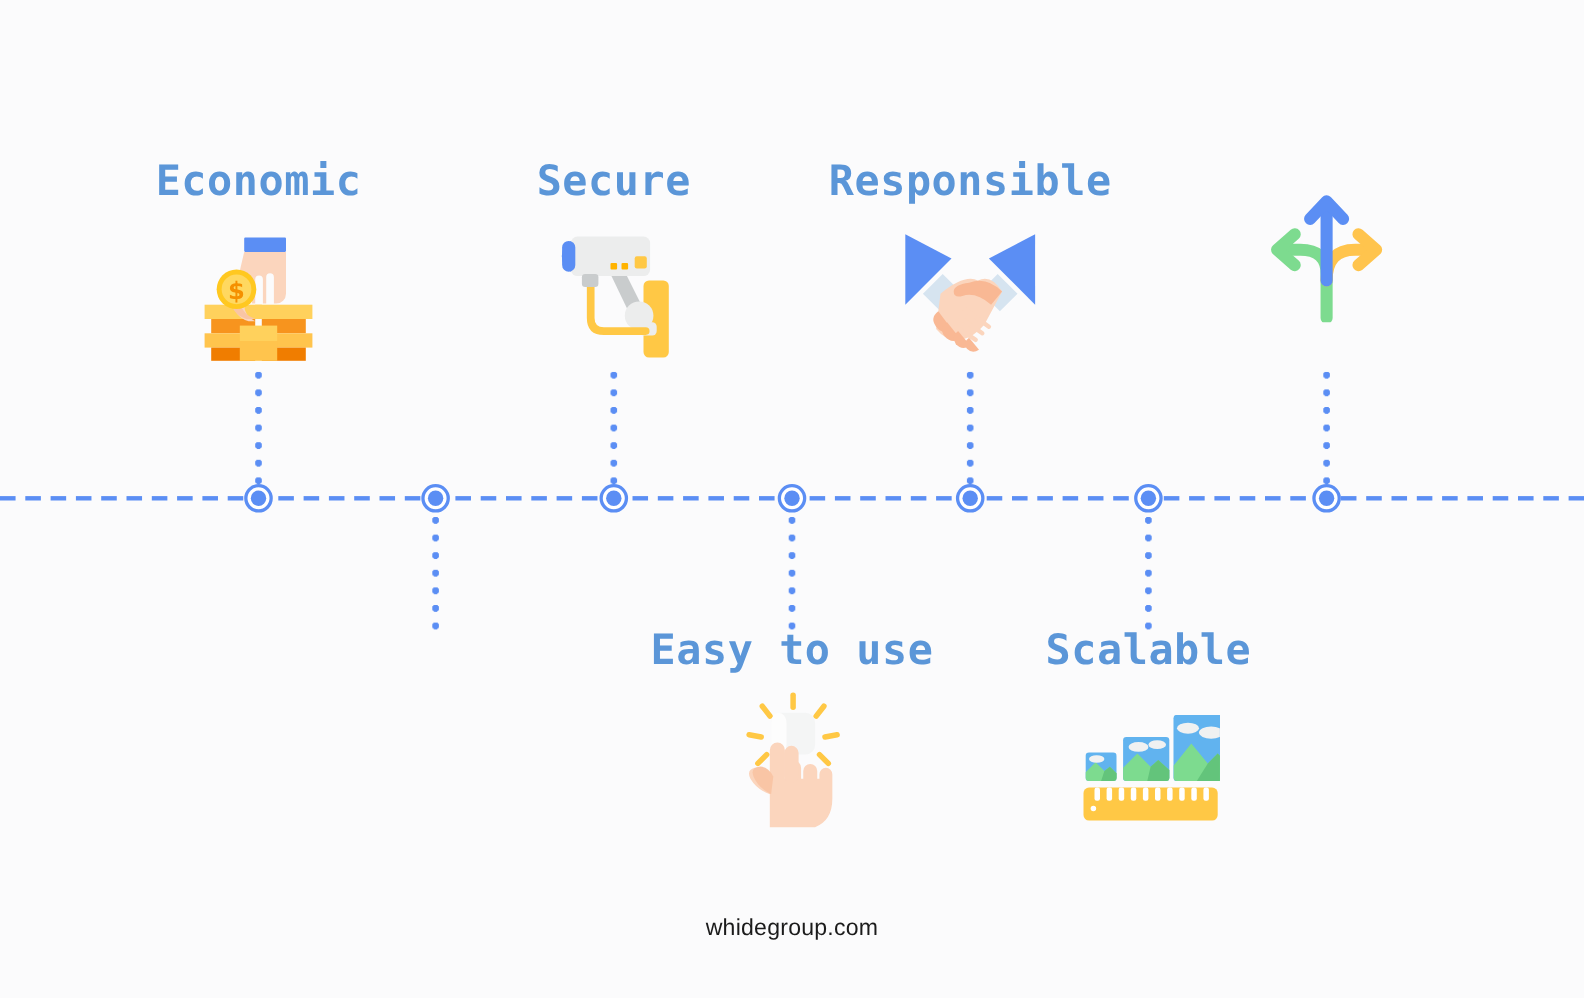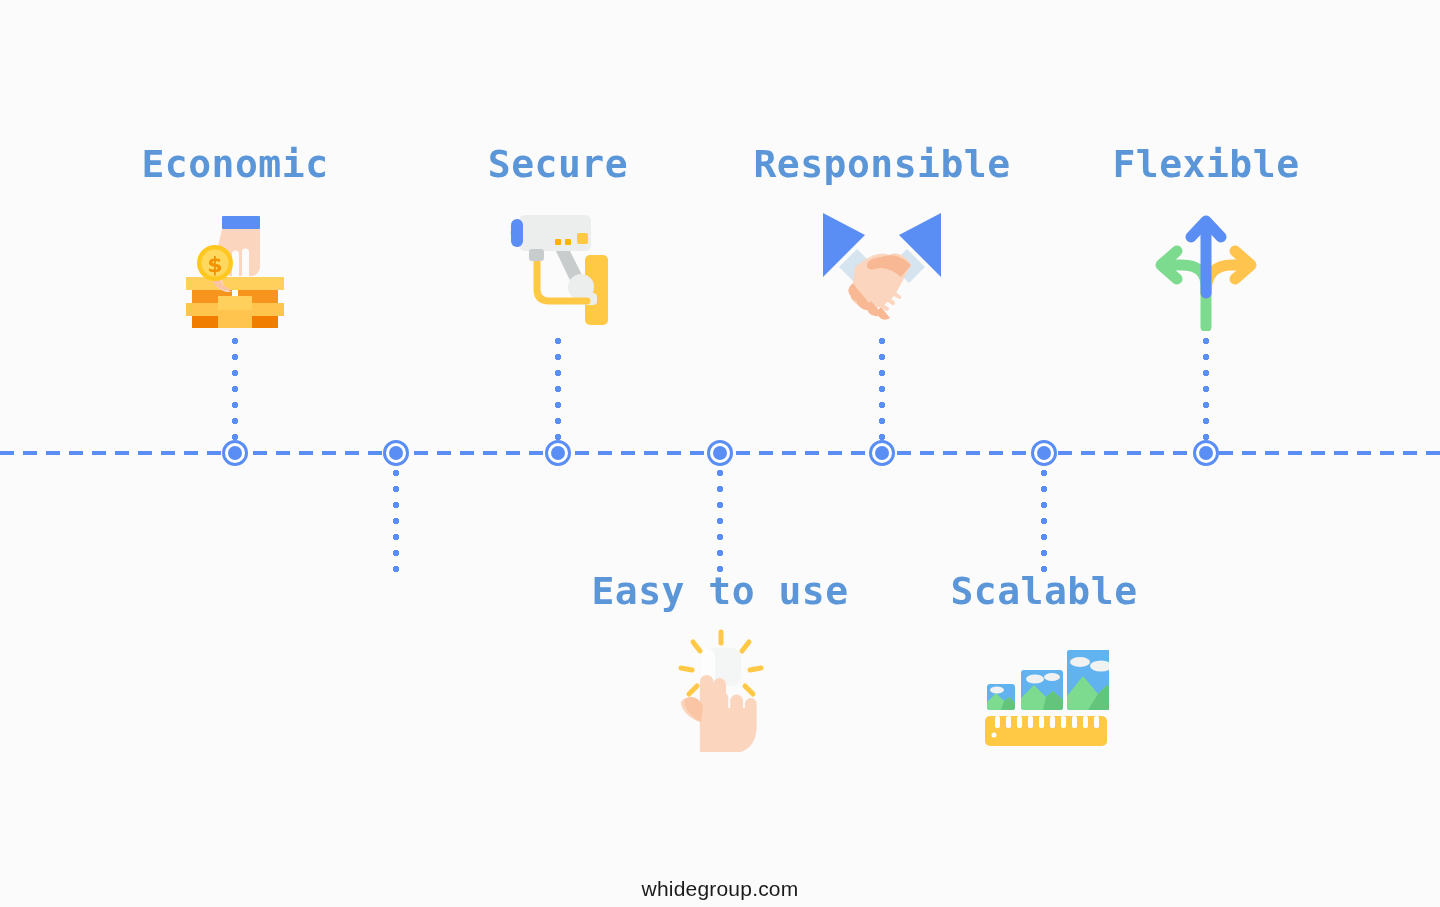--- a/index.html
+++ b/index.html
@@ -95,21 +95,21 @@
   .item-icon svg {
     display: block;
     width: 130px;
     height: 130px;
   }
 
   
   .footer {
     position: absolute;
     left: 0;
-    top: 877px;
+    top: 832px;
     width: 1440px;
     text-align: center;
     font-family: "Liberation Sans", sans-serif;
     font-size: 21px;
     font-weight: 300;
     color: #1b1b1b;
     letter-spacing: 0.2px;
   }
 </style>
 </head>
@@ -212,21 +212,20 @@
         <path d="M64 106 q-6 4 -2 10 q5 5 11 1 z" fill="#f9b894"></path>
 
         <path d="M60 80 L82 96" stroke="#fbd5bd" stroke-width="4" stroke-linecap="round" fill="none"></path>
         <path d="M56 88 L76 102" stroke="#fbd5bd" stroke-width="4" stroke-linecap="round" fill="none"></path>
         <path d="M52 96 L70 108" stroke="#fbd5bd" stroke-width="4" stroke-linecap="round" fill="none"></path>
       </svg>
     </div>
   </div>
 
   <div class="item above" style="left:1206px; top:145px;">
-    <div class="item-label">Flexible</div>
     <div class="item-icon">
       <svg viewBox="0 0 130 130">
 
         <path d="M65 126 L65 86 q0 -22 -24 -22 L24 64" fill="none" stroke="#7ddb8f" stroke-width="11" stroke-linecap="round"></path>
         <path d="M36 50 L20 64 L36 78" fill="none" stroke="#7ddb8f" stroke-width="11" stroke-linecap="round" stroke-linejoin="round"></path>
 
         <path d="M65 92 q0 -28 26 -28 L106 64" fill="none" stroke="#ffc44d" stroke-width="11" stroke-linecap="round"></path>
         <path d="M94 50 L110 64 L94 78" fill="none" stroke="#ffc44d" stroke-width="11" stroke-linecap="round" stroke-linejoin="round"></path>
 
         <path d="M65 92 L65 22" fill="none" stroke="#5b8ef4" stroke-width="11" stroke-linecap="round"></path>

